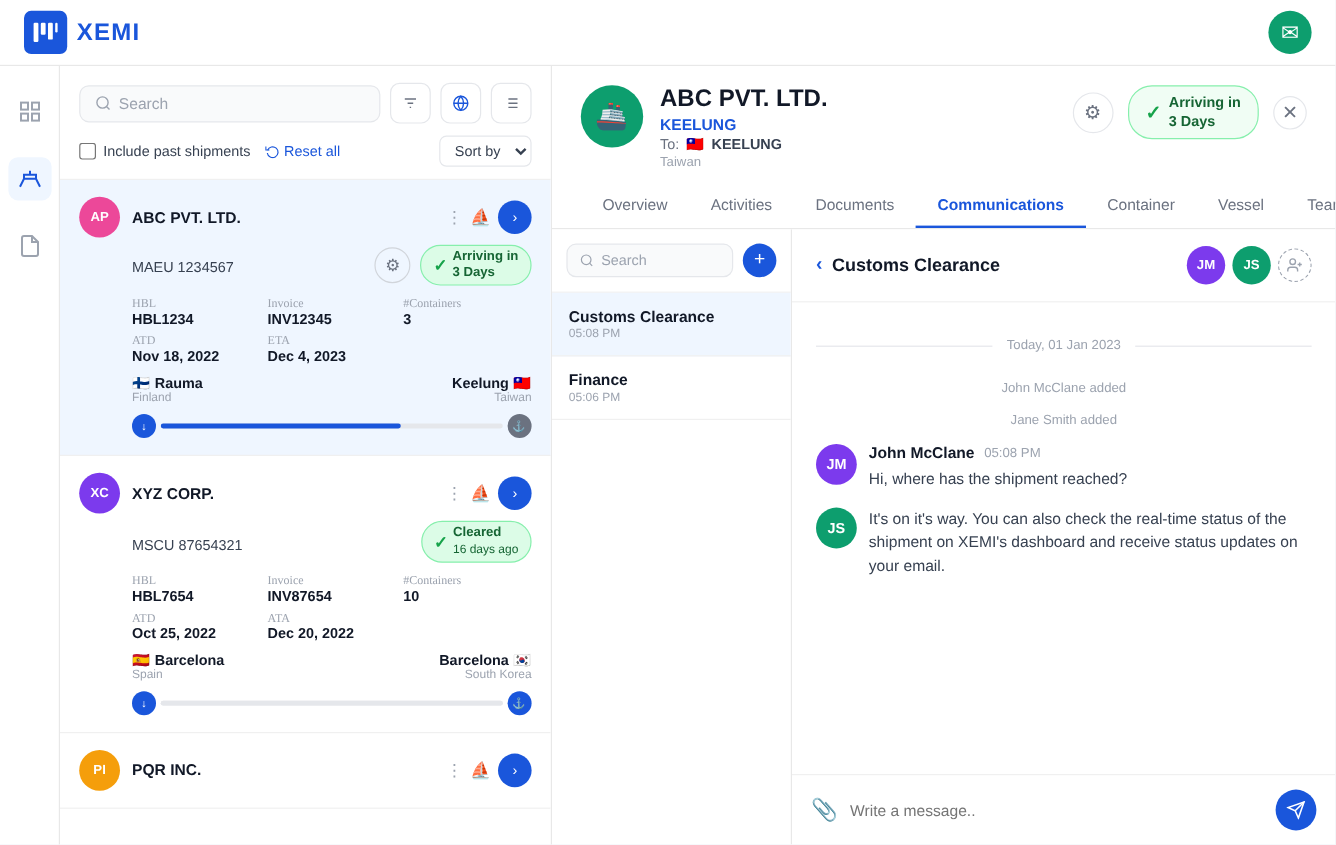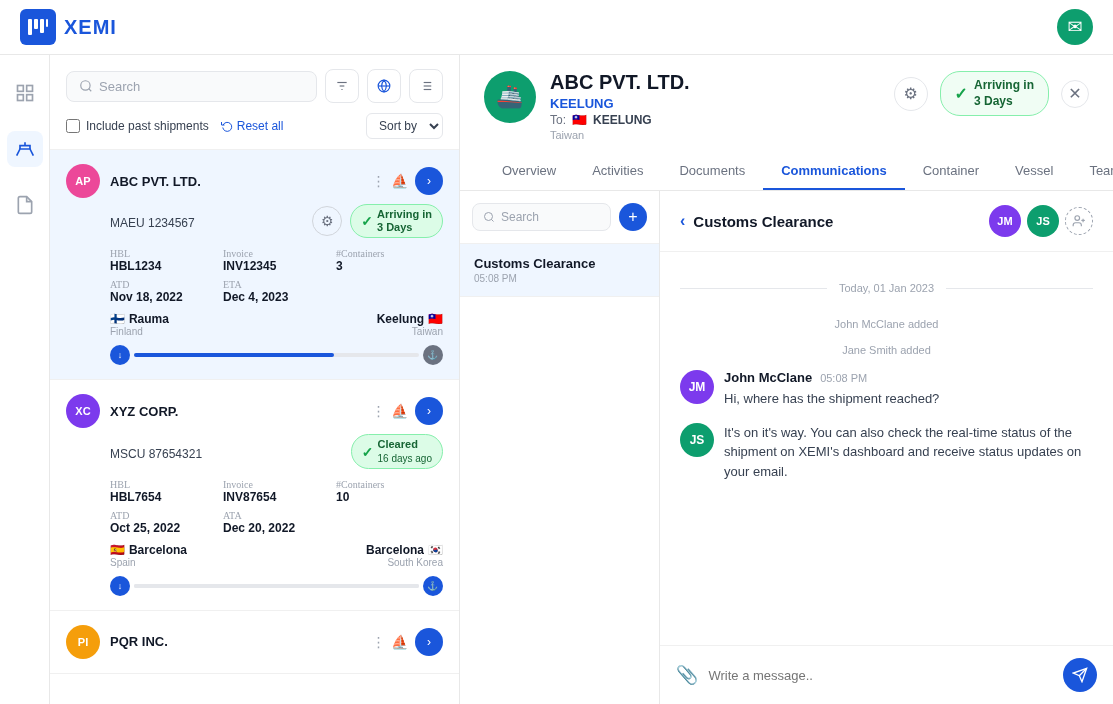--- a/index.html
+++ b/index.html
@@ -840,20 +840,24 @@
                 <line x1="21" y1="21" x2="16.65" y2="16.65"></line>
               </svg>
             <span>Search</span>
           </div>
           <div class="add-conv-btn">+</div>
         </div>
         <div class="conv-item active">
           <div class="conv-name">Customs Clearance</div>
           <div class="conv-time">05:08 PM</div>
         </div>
+        <div class="conv-item">
+          <div class="conv-name">Finance</div>
+          <div class="conv-time">05:06 PM</div>
+        </div>
       </div>
 
       <div class="chat-area">
         <div class="chat-header">
           <div class="chat-title">
             <span class="chat-back">‹</span>
             <span>Customs Clearance</span>
           </div>
           <div class="chat-avatars">
             <div class="chat-avatar" style="background:#7c3aed;">JM</div>

